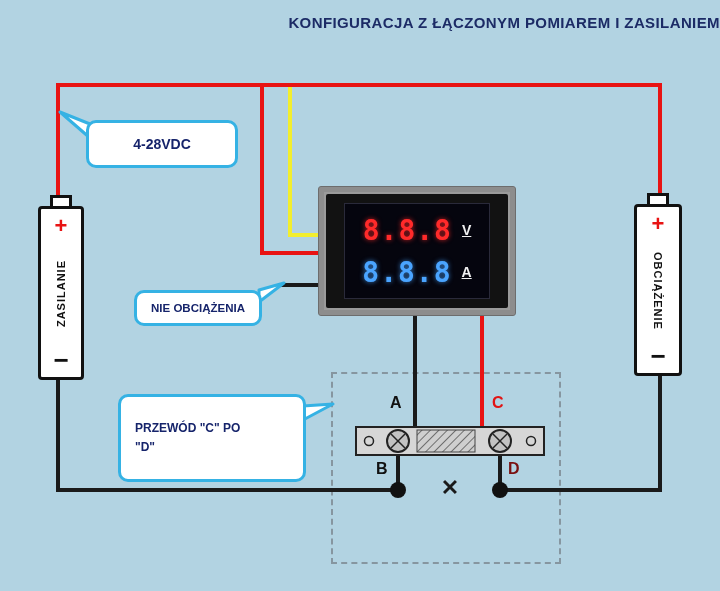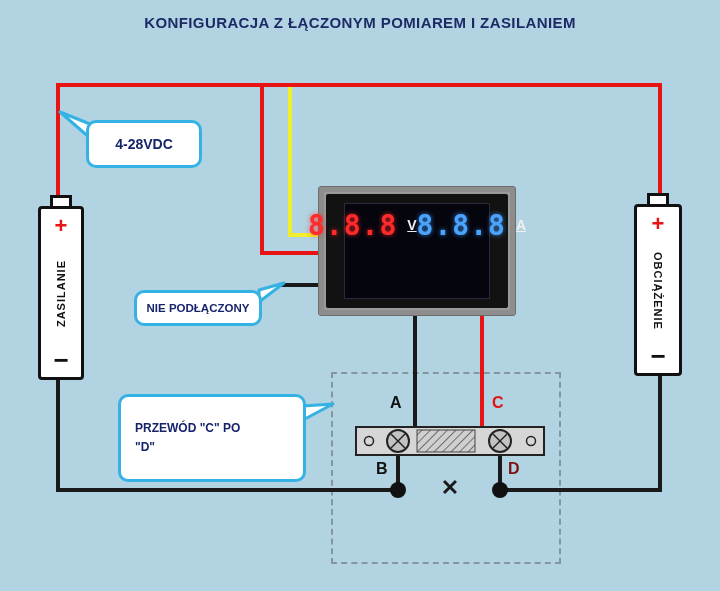--- a/index.html
+++ b/index.html
@@ -4,21 +4,21 @@
 <style>
   html,body { margin:0; padding:0; }
   .canvas {
     position:relative; width:720px; height:591px;
     background:#b2d3e2; overflow:hidden;
     font-family:"Liberation Sans", sans-serif;
   }
   .abs { position:absolute; }
   .title {
     position:absolute; top:14px; left:0; width:100%;
-    text-align:center; font-size:15px; font-weight:bold;
+    text-align:right; font-size:15px; font-weight:bold;
     color:#1c2b66; letter-spacing:.4px;
   }
   
   .wire { position:absolute; }
   .w-red { background:#e81313; }
   .w-black { background:#1a1a1a; }
   .w-yellow { background:#f2ee2e; }
   
   .dashed-box {
     position:absolute; left:331px; top:372px; width:226px; height:188px;
@@ -47,35 +47,35 @@
                 letter-spacing:1px; color:#111; }
   .ccw { transform:rotate(180deg); }
   
   .meter { position:absolute; left:318px; top:186px; width:196px; height:128px;
            background:#9a9a9a; border:1px solid #6d6d6d; border-radius:3px;
            box-shadow:inset 0 0 0 5px #8d8d8d; }
   .bezel { position:absolute; left:7px; top:7px; right:7px; bottom:7px;
            background:#121212; border-radius:2px; }
   .display { position:absolute; left:18px; top:9px; right:18px; bottom:9px;
              background:#05050e; border:1px solid #2a2a3a;
-             display:flex; flex-direction:row; justify-content:center; }
+             display:flex; flex-direction:column; justify-content:center; }
   .meter-row { display:flex; align-items:center; justify-content:center;
                gap:10px; height:42px; }
   .digits { font-family:"DejaVu Sans Mono", monospace; font-weight:bold;
             font-size:28px; letter-spacing:1px; }
   .digits-volt { color:#ff2a2a; text-shadow:0 0 5px rgba(255,40,40,.75); }
   .digits-amp  { color:#4aa4ff; text-shadow:0 0 5px rgba(70,160,255,.75); }
   .unit { color:#f0f0f0; font-size:14px; font-weight:bold;
           text-decoration:underline; }
   
   .bubble { position:absolute; background:#fff; border:3px solid #35b2e4;
             border-radius:10px; color:#16246b; font-weight:bold;
             display:flex; flex-direction:column; justify-content:center;
             box-sizing:border-box; }
-  .bubble-1 { left:86px; top:120px; width:116px; height:48px;
+  .bubble-1 { left:86px; top:120px; width:152px; height:48px;
               font-size:14px; align-items:center; }
   .bubble-2 { left:134px; top:290px; width:128px; height:36px;
               font-size:11.5px; align-items:center; }
   .bubble-3 { left:118px; top:394px; width:188px; height:88px;
               font-size:12px; padding-left:14px; line-height:1.6; }
   .tail { position:absolute; }
   
   .term { position:absolute; font-size:16px; font-weight:bold; }
   .term-a { left:390px; top:394px; color:#111; }
   .term-c { left:492px; top:394px; color:#e11414; }
@@ -170,21 +170,21 @@
     <polygon points="32,14 32,28 2,2" fill="#fff" stroke="#35b2e4" stroke-width="3" stroke-linejoin="round"></polygon>
   </svg>
   <div class="bubble bubble-1">
     <span>4-28VDC</span>
   </div>
 
   <svg class="tail" style="left:256px; top:280px;" width="30" height="26">
     <polygon points="3,10 3,22 28,3" fill="#fff" stroke="#35b2e4" stroke-width="3" stroke-linejoin="round"></polygon>
   </svg>
   <div class="bubble bubble-2">
-    <span>NIE PODŁĄCZONY</span>
+    <span>NIE OBCIĄŻENIA</span>
   </div>
 
   <svg class="tail" style="left:300px; top:398px;" width="36" height="28">
     <polygon points="3,8 3,22 33,6" fill="#fff" stroke="#35b2e4" stroke-width="3" stroke-linejoin="round"></polygon>
   </svg>
   <div class="bubble bubble-3">
     <div>PRZEWÓD "C" PO</div>
     <div>"D"</div>
   </div>
 

